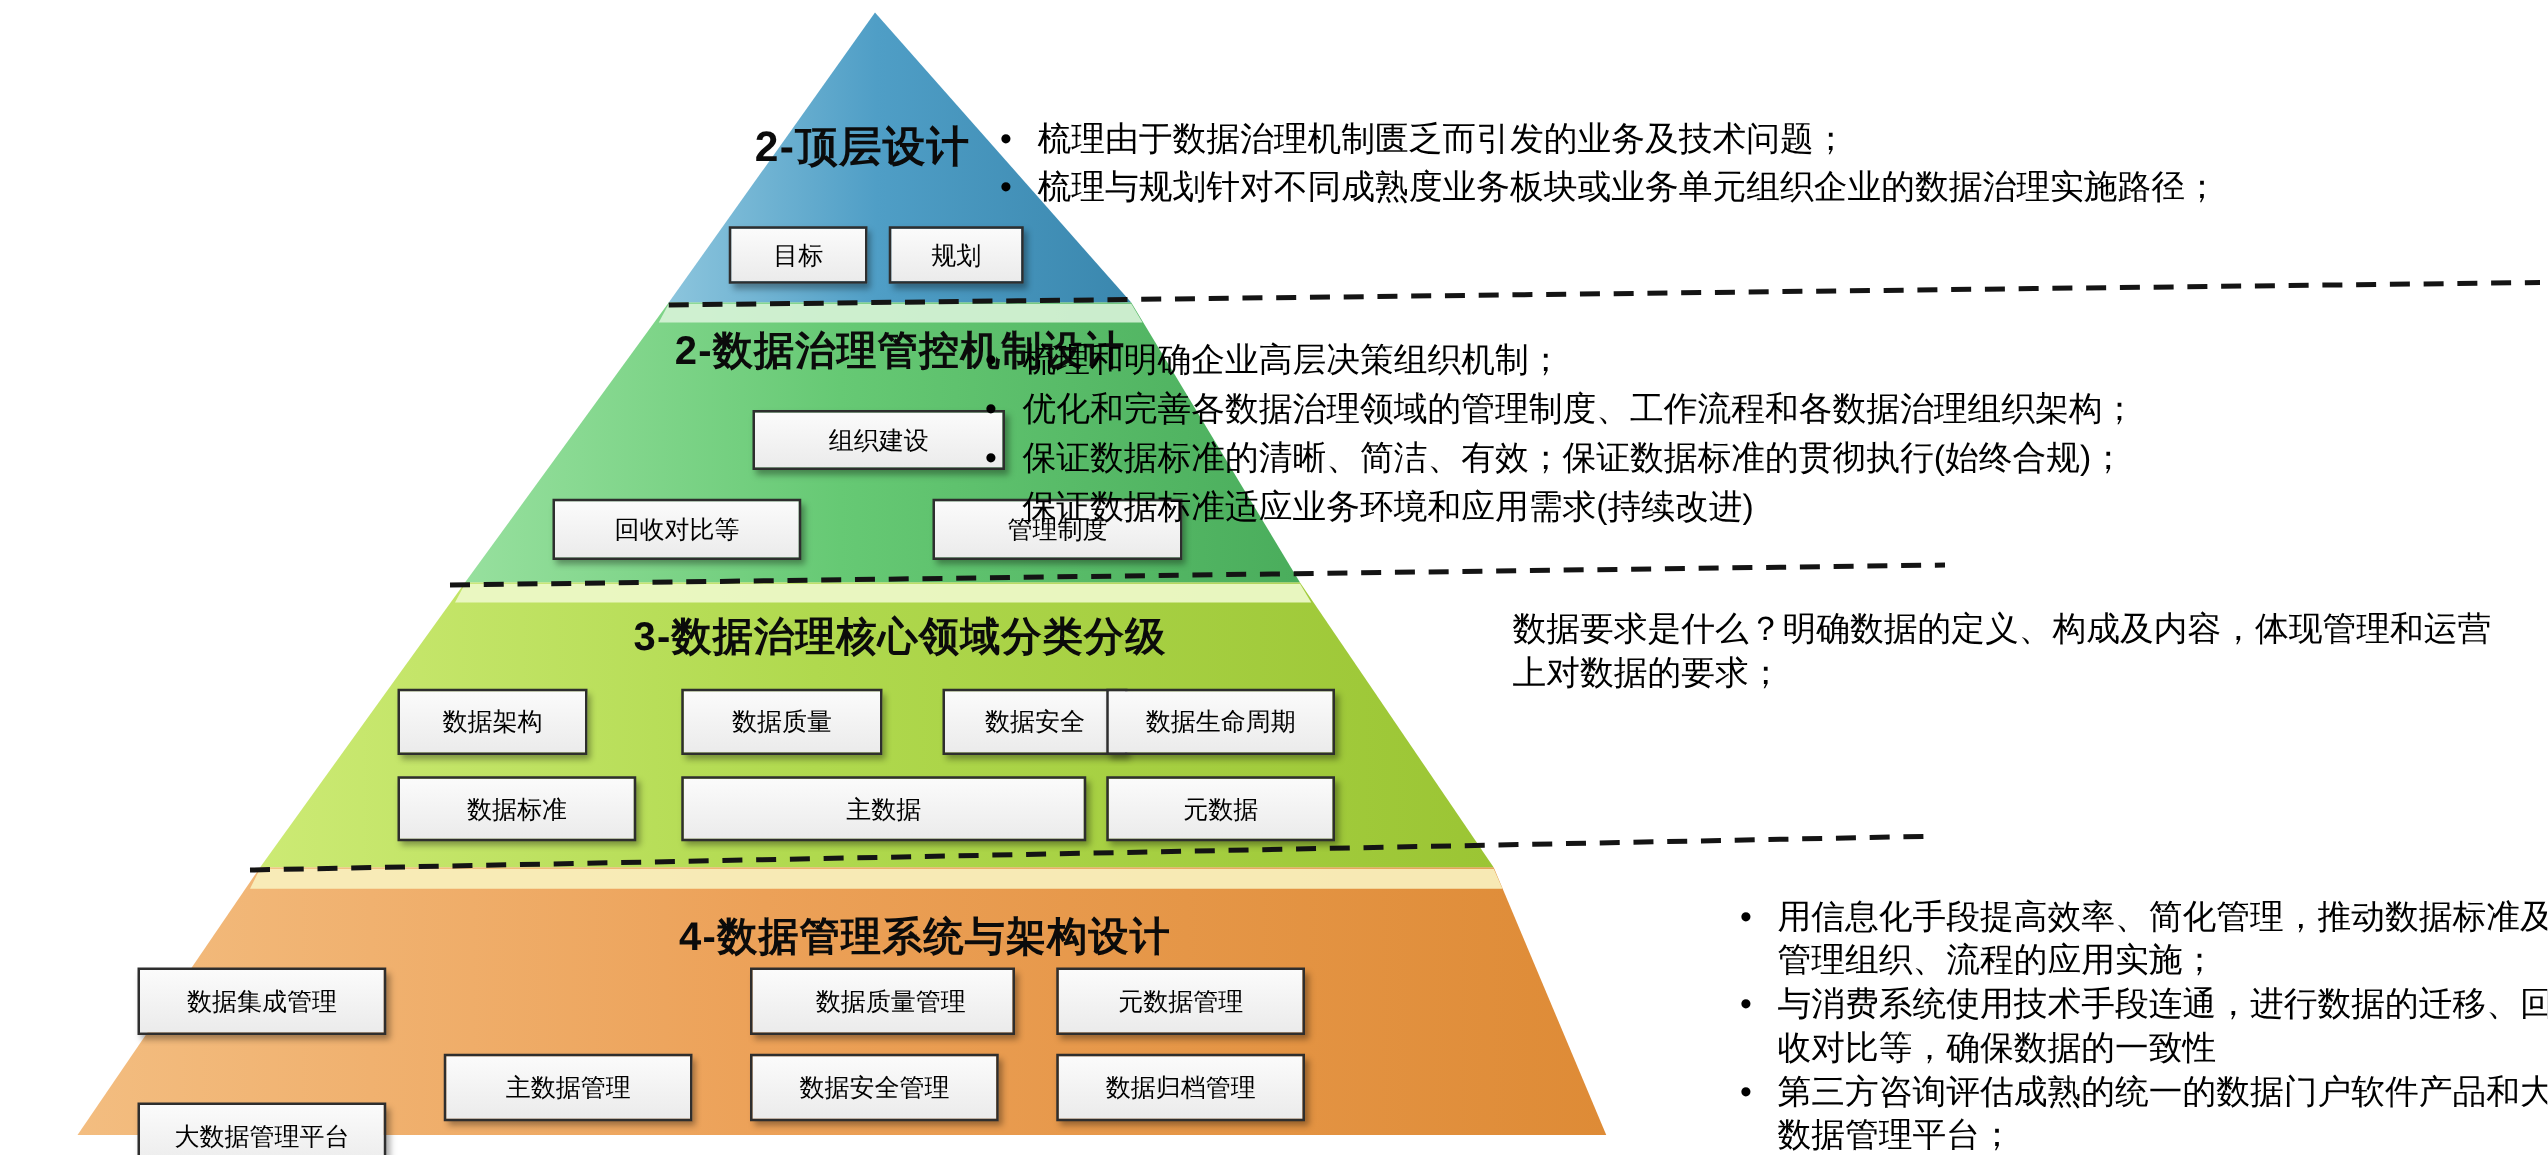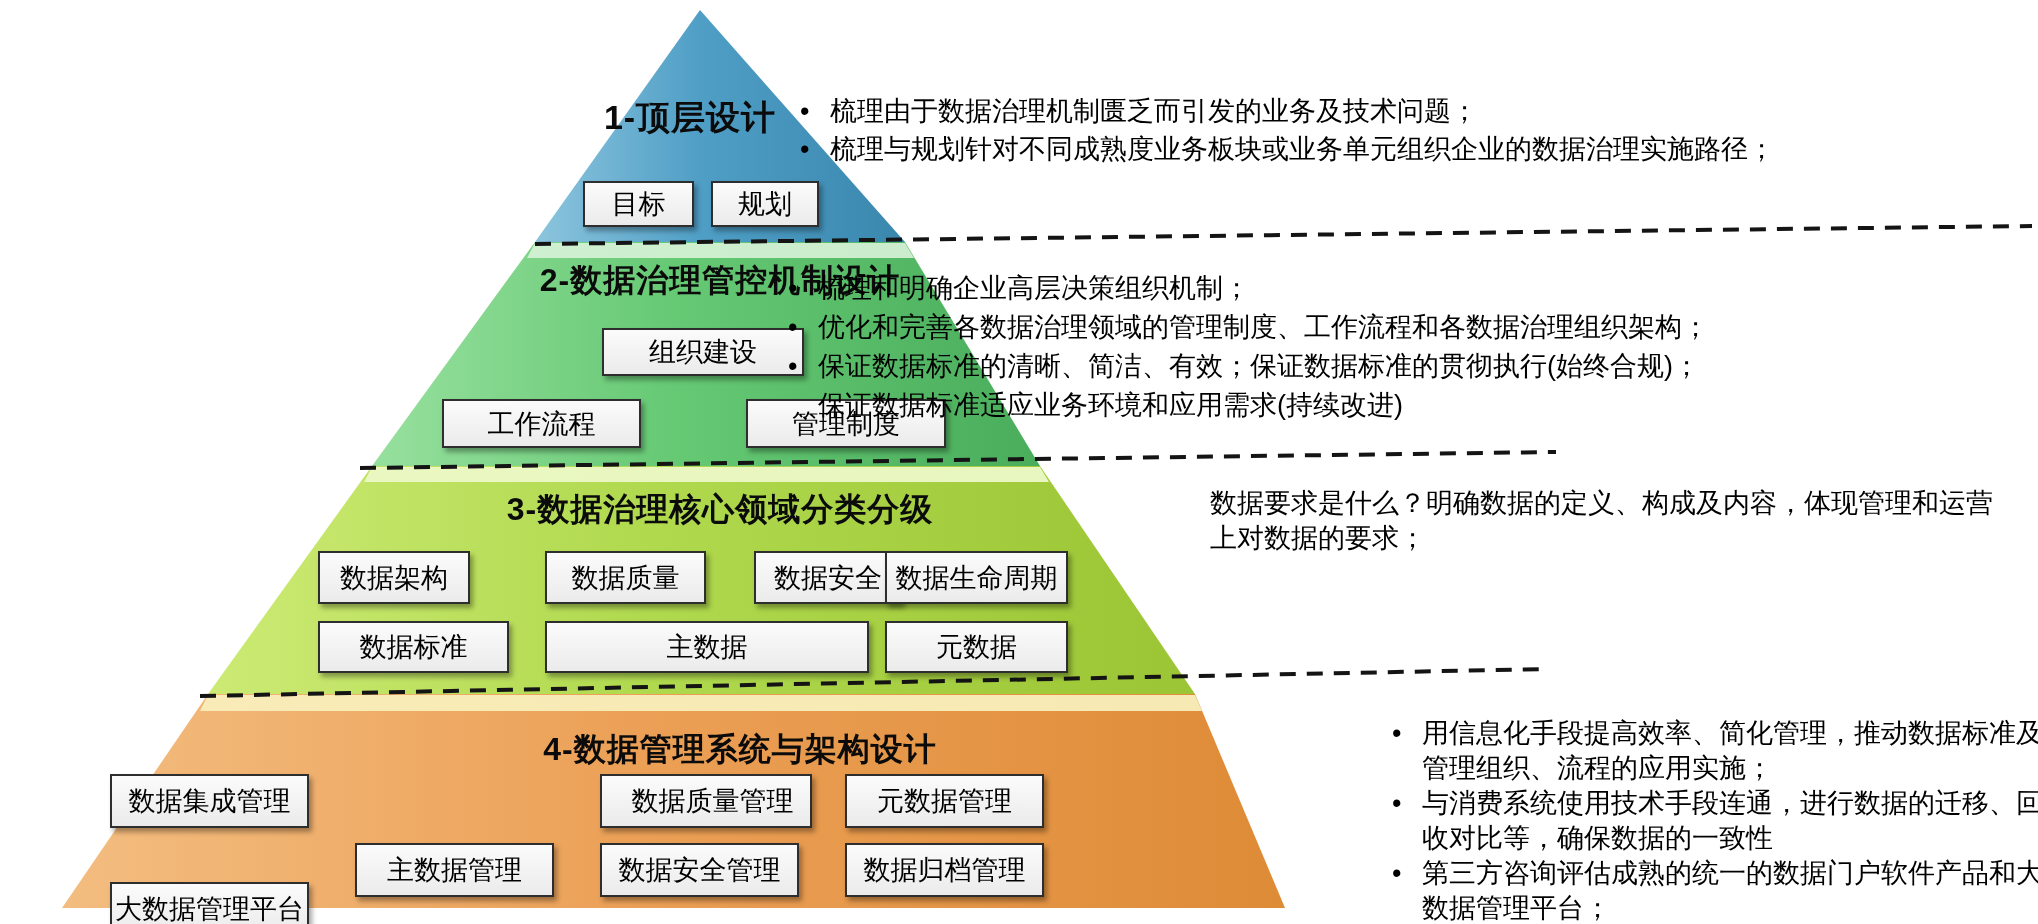--- a/index.html
+++ b/index.html
@@ -10,21 +10,21 @@
   }
   .shapes { position:absolute; left:0; top:0; width:2038px; height:924px; }
   .lvl-title {
     position:absolute; font-weight:bold; text-align:center;
     font-size:32px; color:#0b0b0b; letter-spacing:1px;
   }
   .pbox {
     position:absolute; display:flex; align-items:center; justify-content:center;
     background:linear-gradient(#fbfbfb,#ebebeb);
     border:2px solid #2e2e2e; box-shadow:3px 4px 5px rgba(0,0,0,0.35);
-    font-size:27px; color:#000; white-space:nowrap;
+    font-size:20px; color:#000; white-space:nowrap;
   }
   .notes { position:absolute; }
   .note-row { display:flex; align-items:flex-start; }
   .dot { width:30px; flex:0 0 30px; font-size:27px; }
   .note-text { font-size:27px; }
   .lh38 .dot, .lh38 .note-text { line-height:38px; }
   .lh39 .dot, .lh39 .note-text { line-height:39px; }
   .lh35 .dot, .lh35 .note-text { line-height:35px; }
   .plain-note { font-size:27px; line-height:35px; }
 </style>
@@ -64,30 +64,30 @@
 
     <polygon points="535,243 905,243 914,258 527,258" fill="#d8f3d8" opacity="0.9"></polygon>
     <polygon points="372,467 1040,467 1049,482 364,482" fill="#ecf8c6" opacity="0.95"></polygon>
     <polygon points="208,695 1195,695 1202,711 200,711" fill="#f8eebb" opacity="0.95"></polygon>
 
     <path d="M 535 244 L 2032 226" stroke="#141414" stroke-width="4" stroke-dasharray="16 11" fill="none"></path>
     <path d="M 360 468 L 1556 452" stroke="#141414" stroke-width="4" stroke-dasharray="16 11" fill="none"></path>
     <path d="M 200 696 L 1546 669" stroke="#141414" stroke-width="4" stroke-dasharray="16 11" fill="none"></path>
   </svg>
 
-  <div class="lvl-title" style="left:550px;top:95px;width:280px;font-size:34px;">1-顶层设计</div>
+  <div class="lvl-title" style="left:550px;top:95px;width:280px;font-size:34px;">2-顶层设计</div>
   <div class="lvl-title" style="left:500px;top:259px;width:440px;">2-数据治理管控机制设计</div>
   <div class="lvl-title" style="left:490px;top:488px;width:460px;">3-数据治理核心领域分类分级</div>
   <div class="lvl-title" style="left:510px;top:728px;width:460px;">4-数据管理系统与架构设计</div>
 
   <div class="pbox" style="left:583px;top:181px;width:107px;height:42px;">目标</div>
   <div class="pbox" style="left:711px;top:181px;width:104px;height:42px;">规划</div>
 
   <div class="pbox" style="left:602px;top:328px;width:198px;height:44px;">组织建设</div>
-  <div class="pbox" style="left:442px;top:399px;width:195px;height:45px;">工作流程</div>
+  <div class="pbox" style="left:442px;top:399px;width:195px;height:45px;">回收对比等</div>
   <div class="pbox" style="left:746px;top:399px;width:196px;height:45px;">管理制度</div>
 
   <div class="pbox" style="left:318px;top:551px;width:148px;height:49px;">数据架构</div>
   <div class="pbox" style="left:545px;top:551px;width:157px;height:49px;">数据质量</div>
   <div class="pbox" style="left:727px;top:551px;width:144px;height:49px;margin-left:27px;">数据安全</div>
   <div class="pbox" style="left:885px;top:551px;width:179px;height:49px;">数据生命周期</div>
 
   <div class="pbox" style="left:318px;top:621px;width:187px;height:48px;">数据标准</div>
   <div class="pbox" style="left:545px;top:621px;width:320px;height:48px;">主数据</div>
   <div class="pbox" style="left:885px;top:621px;width:179px;height:48px;">元数据</div>

